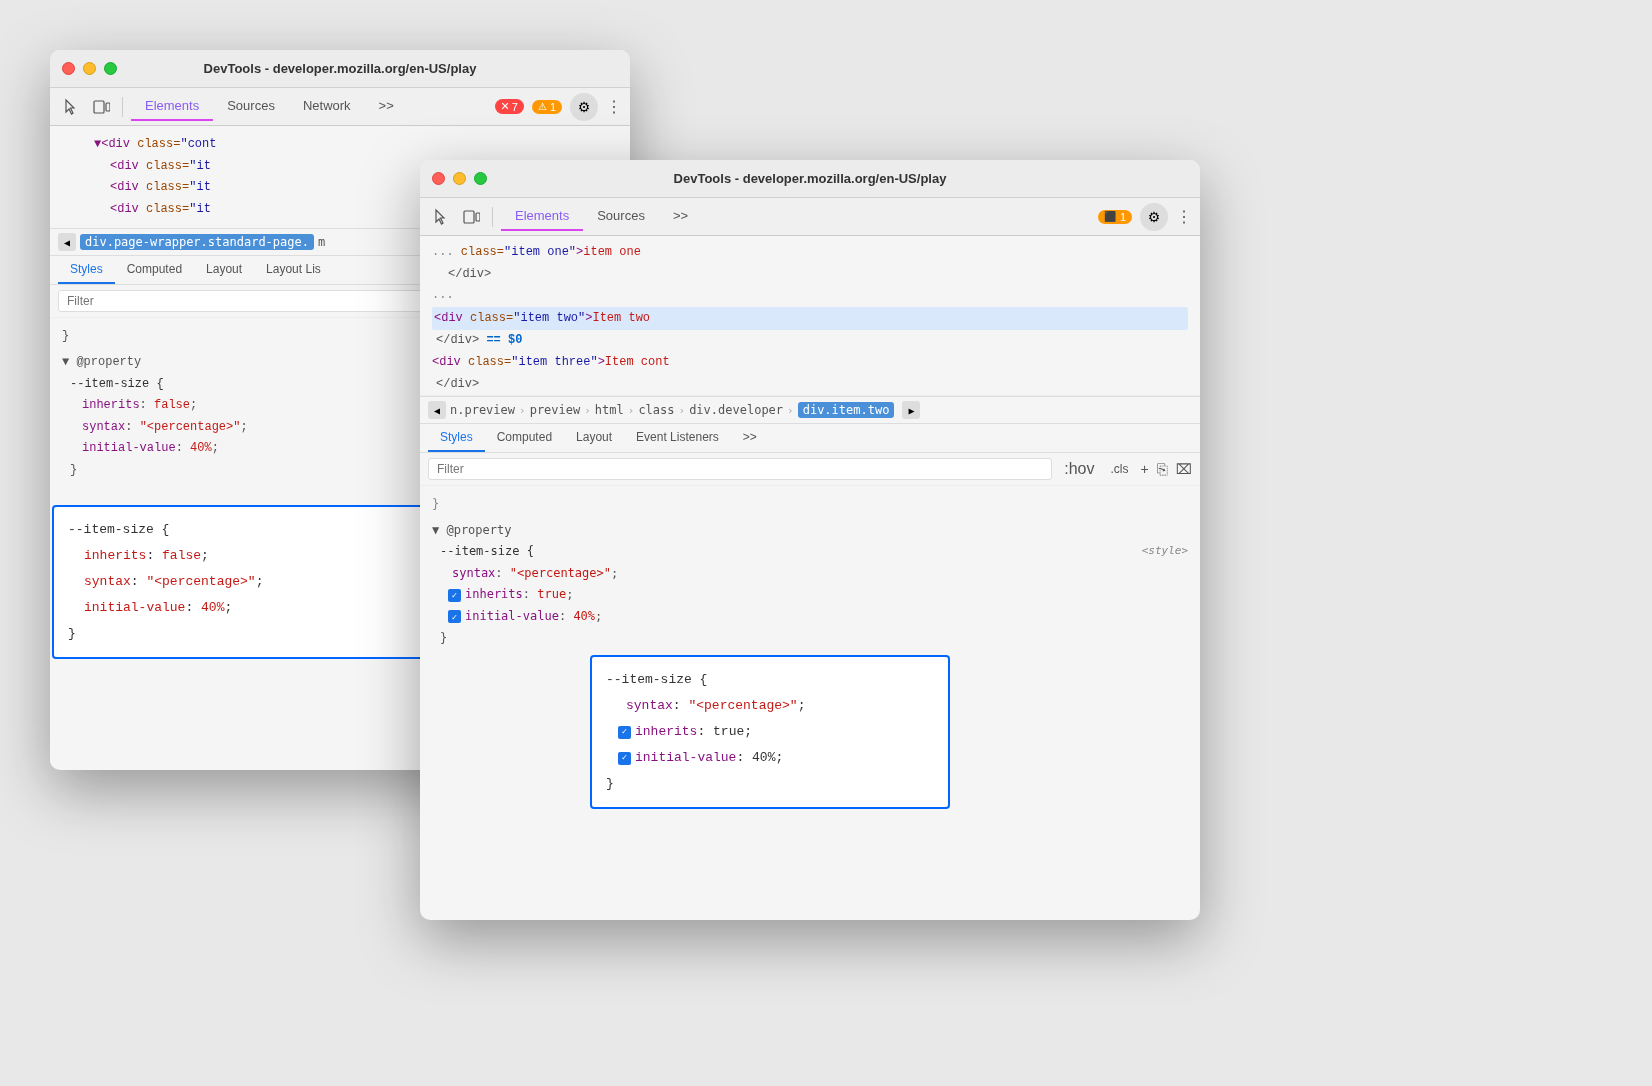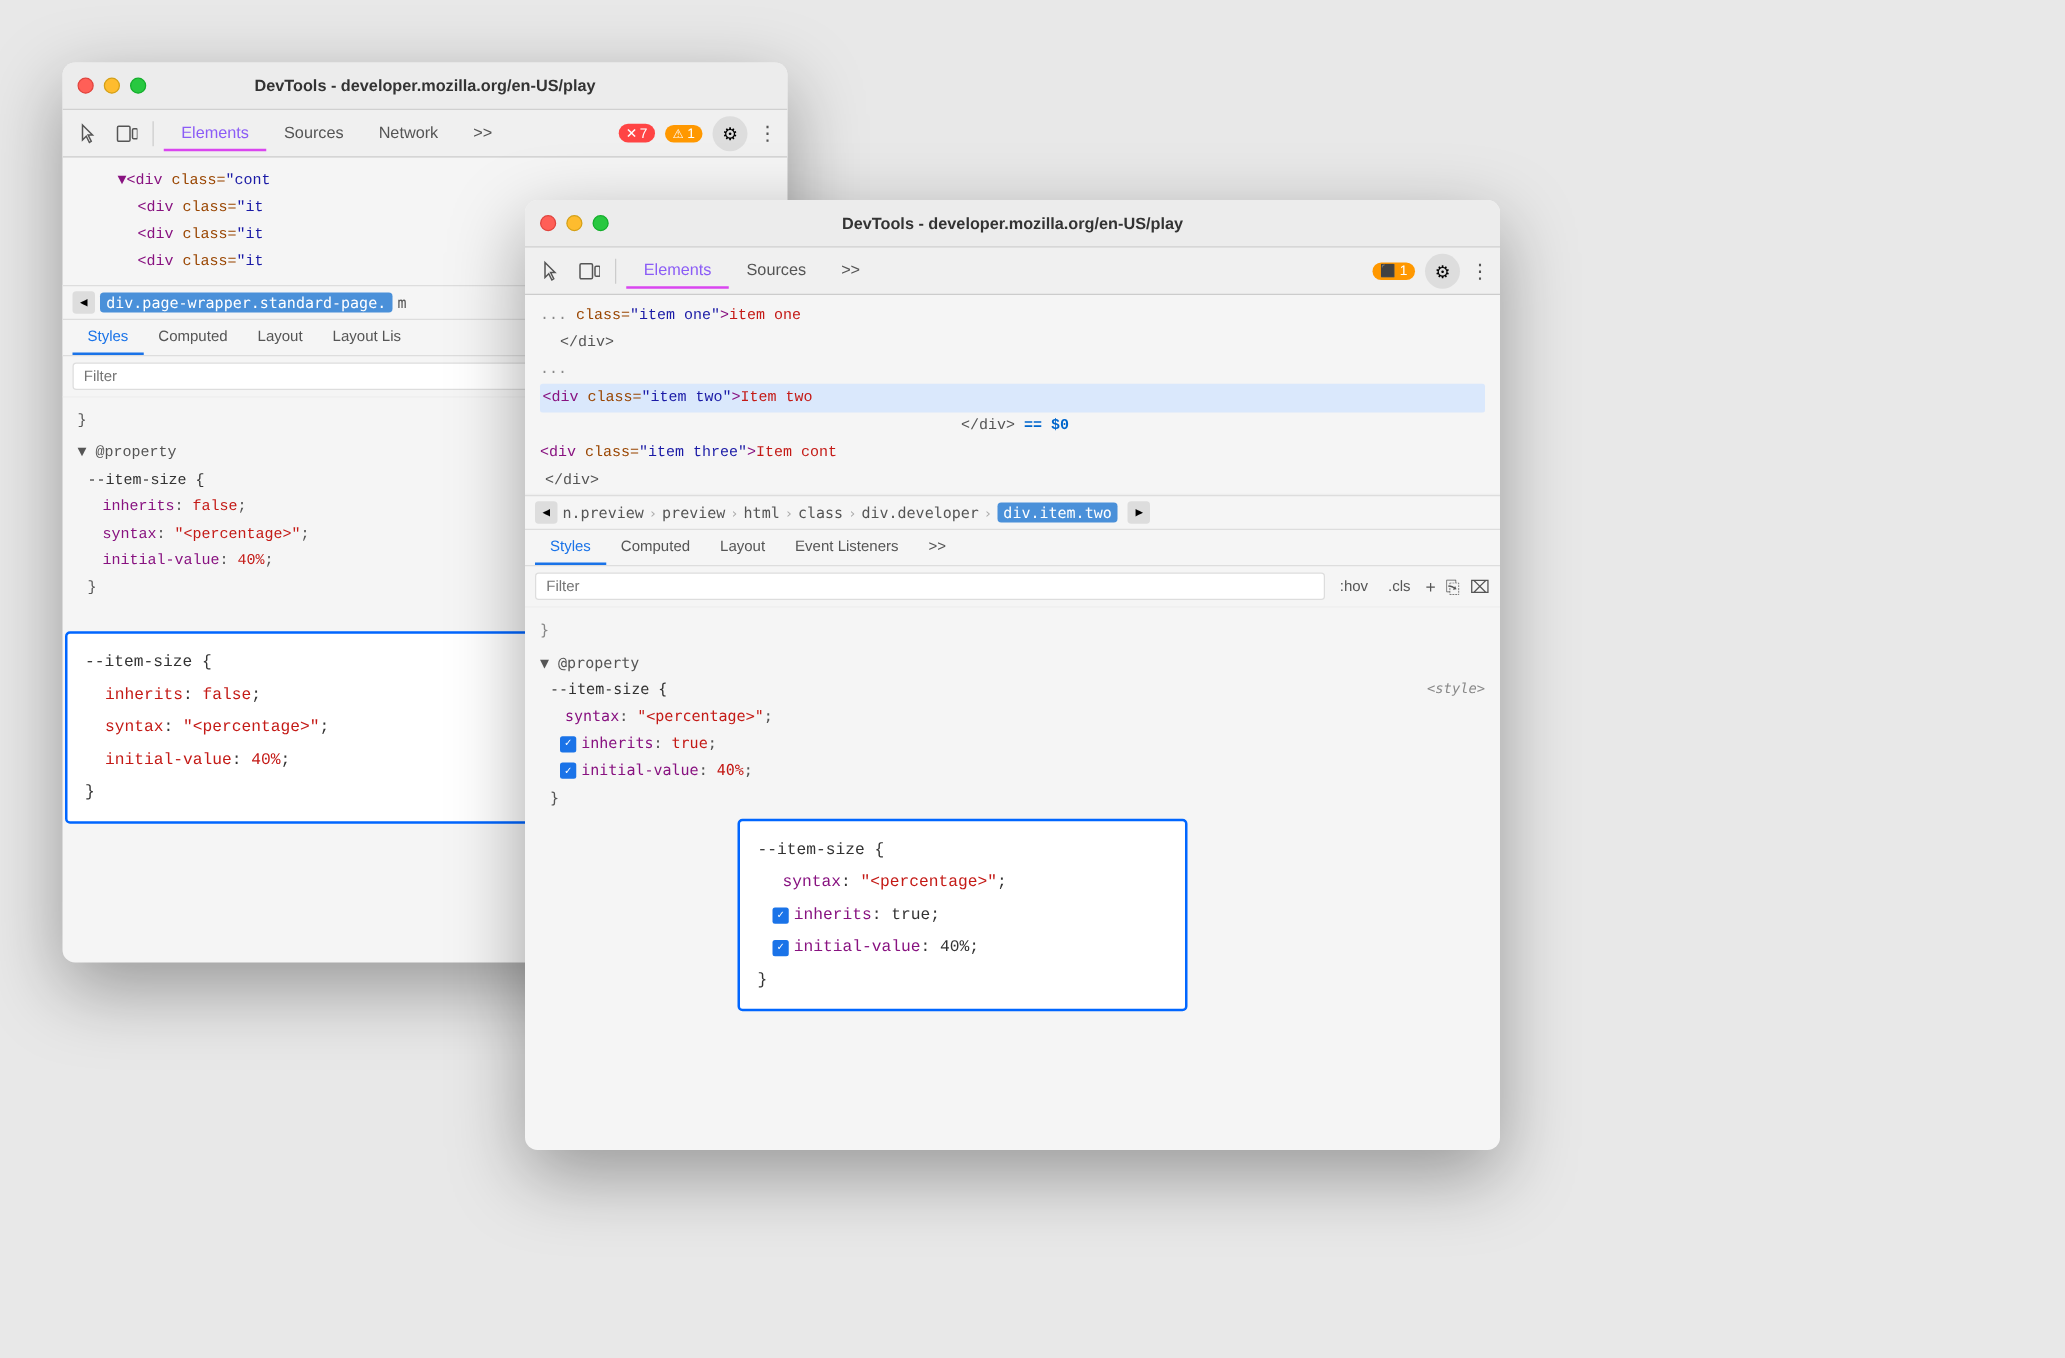--- a/index.html
+++ b/index.html
@@ -495,21 +495,21 @@
     </div>
     <div>
       <span style="color:#555; padding-left:16px;">&lt;/div&gt;</span>
     </div>
     <div>
       <span style="color:#888;">...</span>
     </div>
     <div class="selected-row" style="padding: 1px 2px; border-radius:2px;">
       <span class="html-tag">&lt;div</span> <span class="html-attr-name">class=</span><span class="html-attr-value">"item two"</span><span class="html-tag">&gt;</span><span style="color:#c41a16;">Item two</span>
     </div>
-    <div style="padding-left:4px;text-align:center;">
+    <div style="padding-left:4px;">
       <span style="color:#555;">&lt;/div&gt;</span> <span class="eq-sign">== $0</span>
     </div>
     <div>
       <span class="html-tag">&lt;div</span> <span class="html-attr-name">class=</span><span class="html-attr-value">"item three"</span><span class="html-tag">&gt;</span><span style="color:#c41a16;">Item cont</span>
     </div>
     <div style="padding-left:4px;">
       <span style="color:#555;">&lt;/div&gt;</span>
     </div>
   </div>
 
@@ -533,21 +533,21 @@
     <div class="styles-tabs">
       <div class="styles-tab active">Styles</div>
       <div class="styles-tab">Computed</div>
       <div class="styles-tab">Layout</div>
       <div class="styles-tab">Event Listeners</div>
       <div class="styles-tab">&gt;&gt;</div>
     </div>
 
     <div style="display:flex; align-items:center; padding:5px 8px; border-bottom:1px solid #eee; gap:8px;">
       <input type="text" placeholder="Filter" style="flex: 1 1 0%; padding: 3px 8px; border: 1px solid rgb(221, 221, 221); border-radius: 3px; font-size: 12px; background: white; color: rgb(51, 51, 51);">
-      <span style="font-size:12px; color:#555; cursor:pointer; padding:2px 4px;">:hov</span>
+      <span style="font-size:16px; color:#555; cursor:pointer; padding:2px 4px;">:hov</span>
       <span style="font-size:12px; color:#555; cursor:pointer; padding:2px 4px;">.cls</span>
       <span style="font-size:14px; color:#555; cursor:pointer;">+</span>
       <span style="font-size:14px; color:#555; cursor:pointer;">⎘</span>
       <span style="font-size:14px; color:#555; cursor:pointer;">⌧</span>
     </div>
 
     <div class="styles-content" style="padding-bottom:12px;">
 
       <div style="color:#888; font-size:12px; margin-bottom:4px; font-family: Menlo, Monaco, monospace;">}</div>
 

